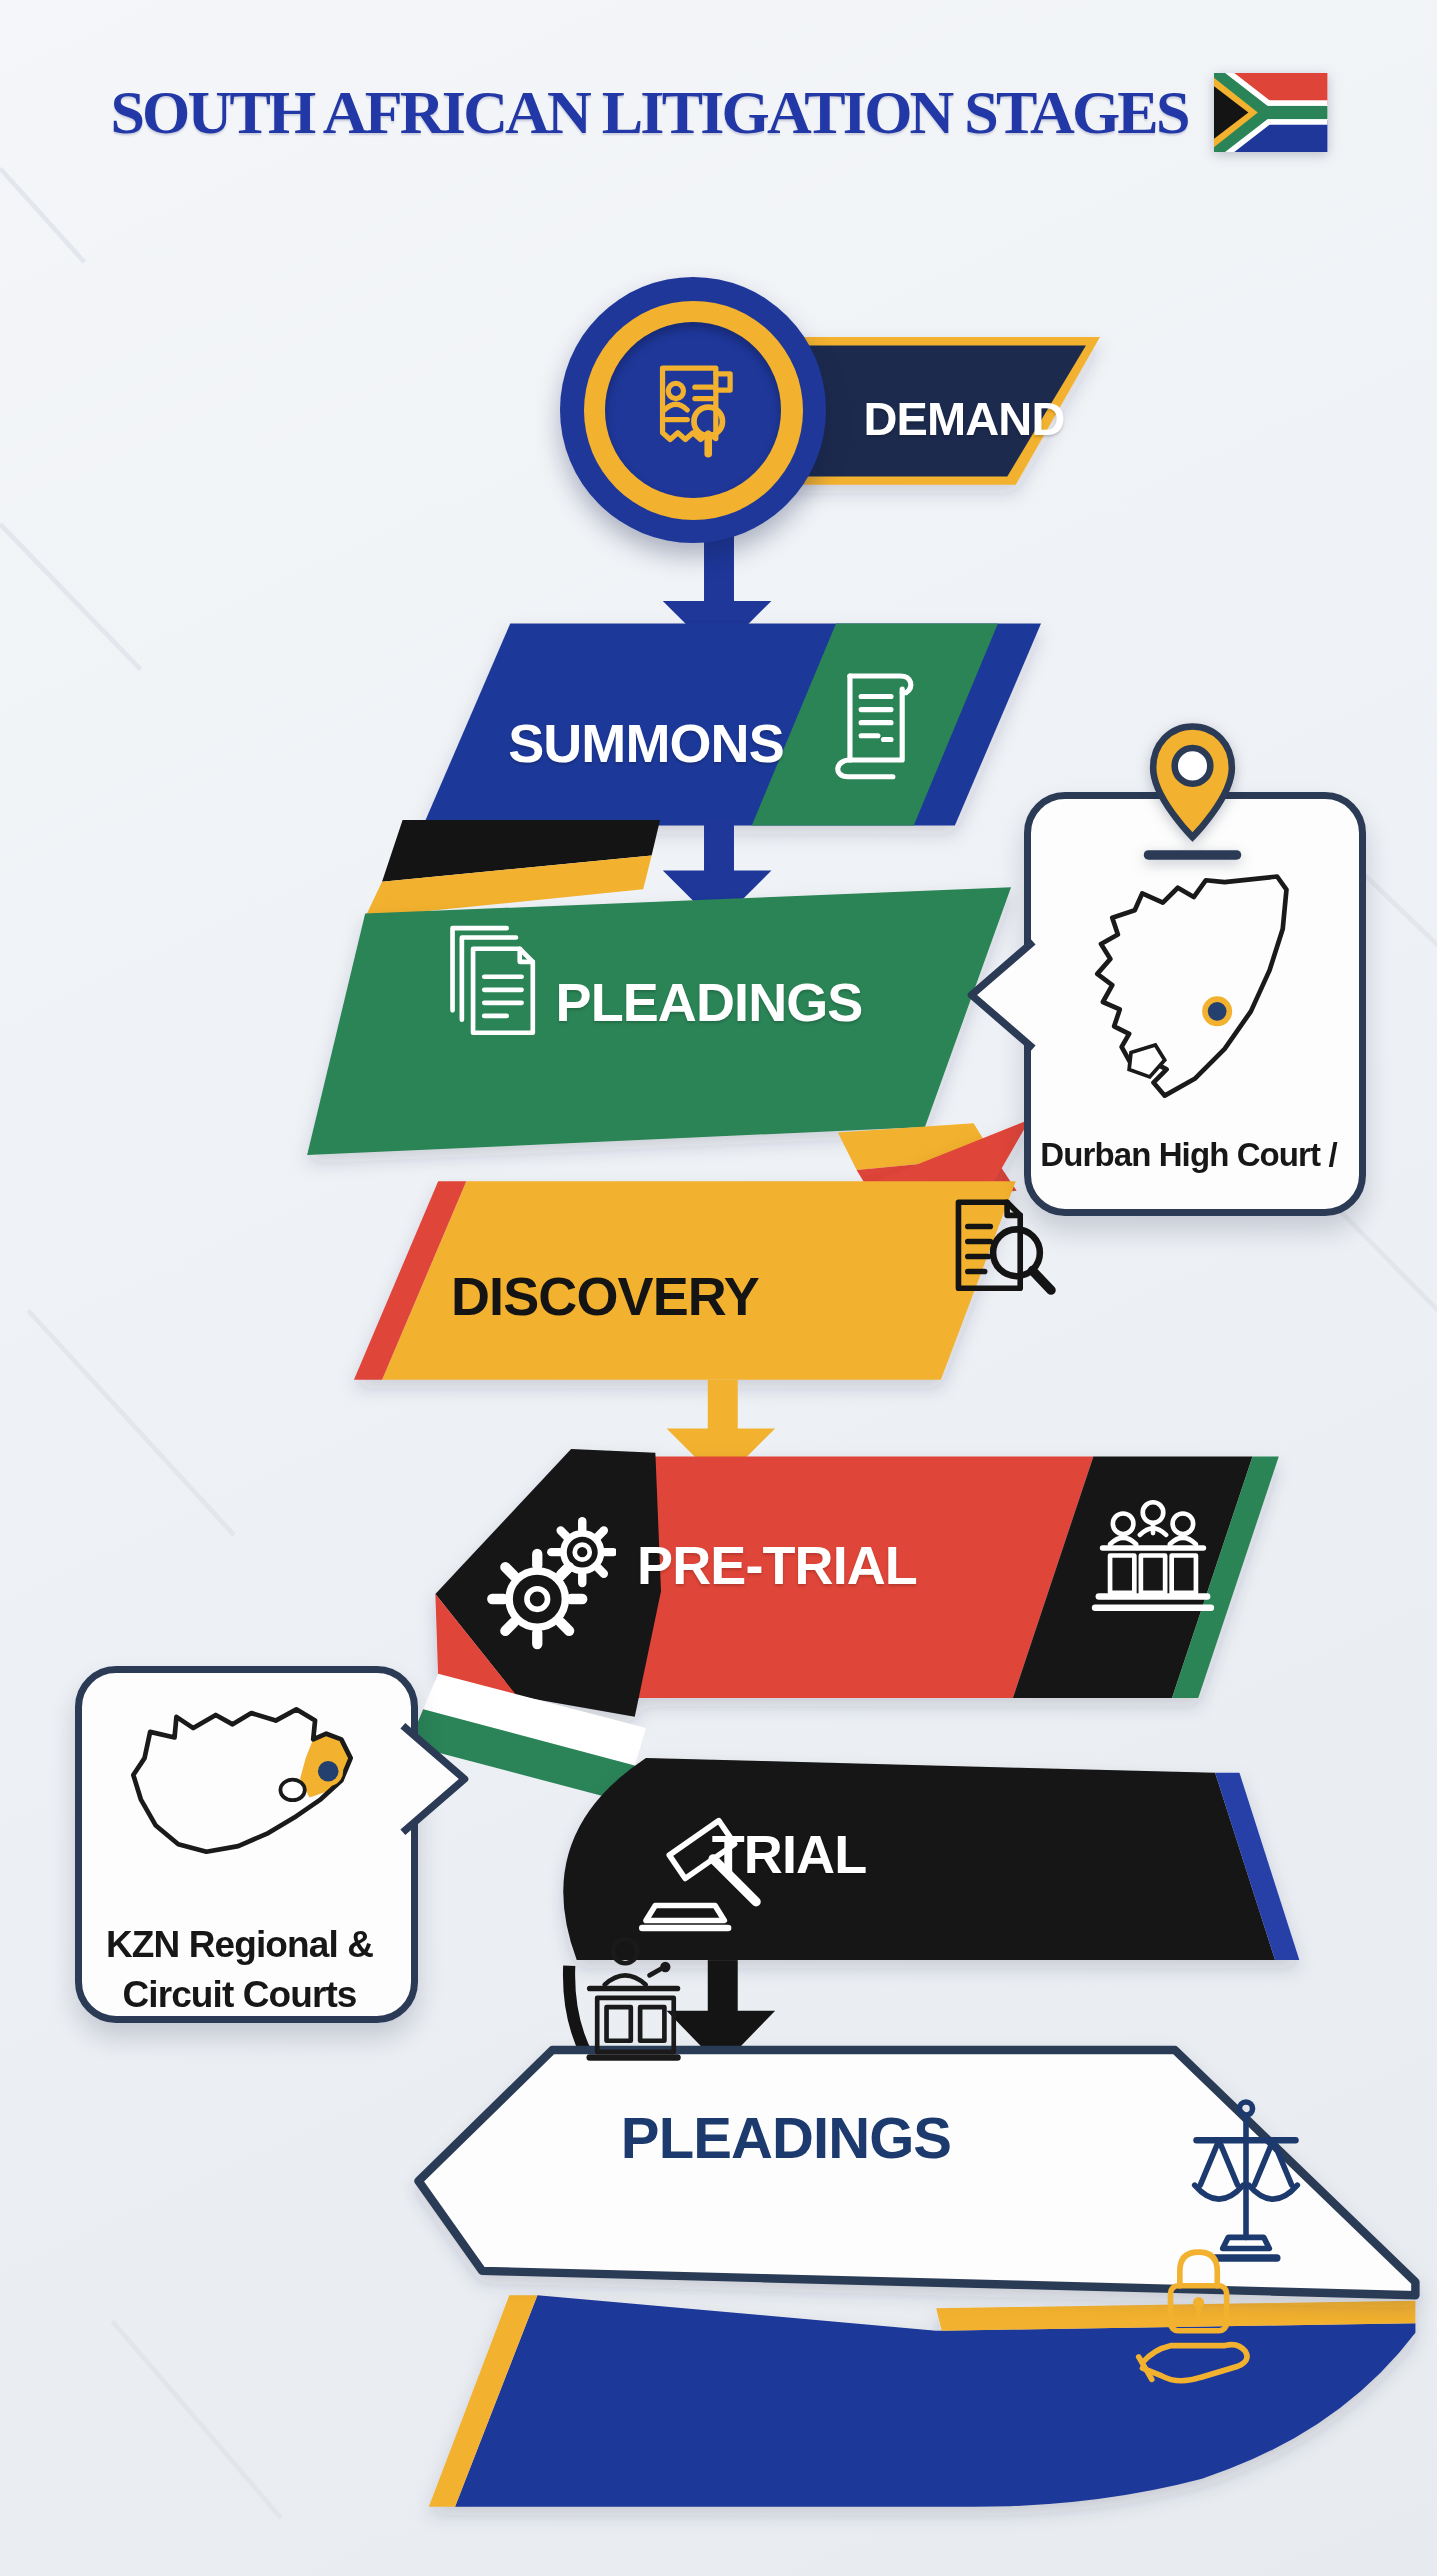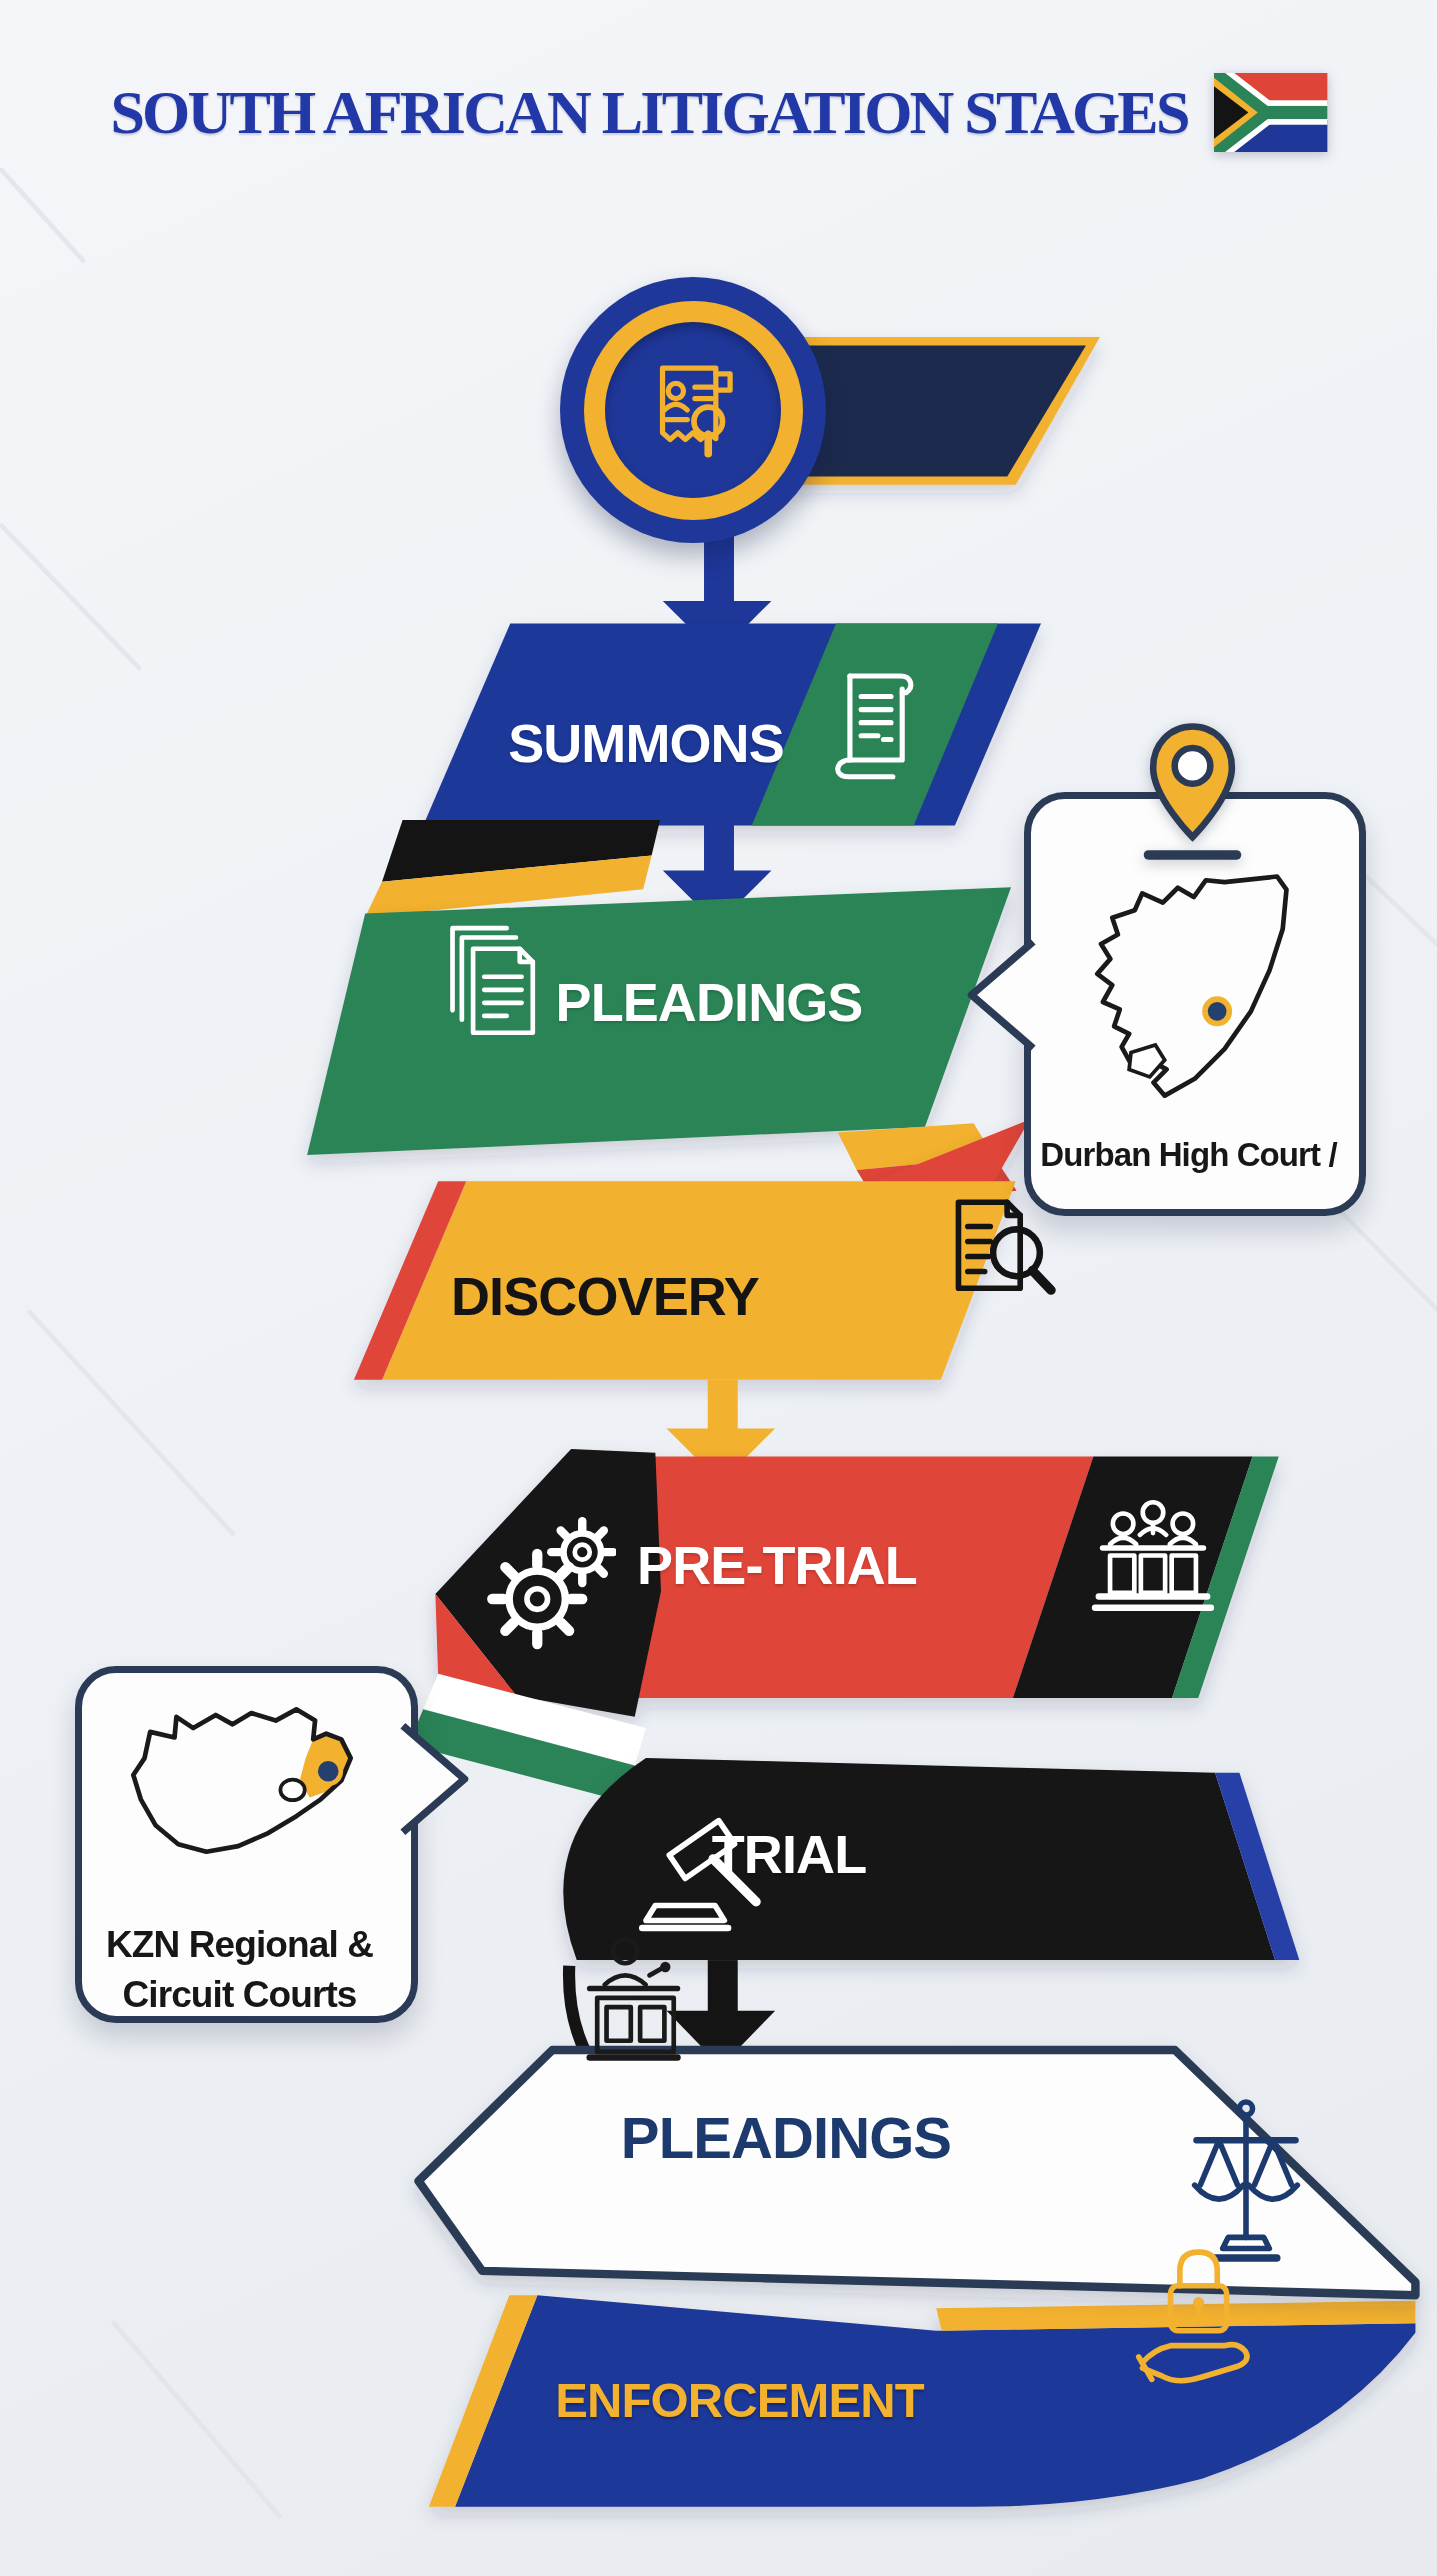--- a/index.html
+++ b/index.html
@@ -157,27 +157,27 @@
               <path d="M64,50 H82"></path>
               <path d="M34,72 H56"></path>
             <circle cx="78" cy="74" r="15" stroke-width="6"></circle>
             <path d="M78,89 V108" stroke-width="8"></path>
           </g>
         </svg>
       </div>
     </div>
   </div>
 
+  <div class="stage-label lbl-white" style="left:777px;top:395px;width:374px;font-size:47px;">DEMAND</div>
   <div class="stage-label lbl-white" style="left:459px;top:695px;width:374px;font-size:54px;margin-top:21px;">SUMMONS</div>
   <div class="stage-label lbl-white" style="left:522px;top:975px;width:374px;font-size:54px;">PLEADINGS</div>
   <div class="stage-label lbl-black" style="left:418px;top:1269px;width:374px;font-size:54px;">DISCOVERY</div>
   <div class="stage-label lbl-white" style="left:590px;top:1538px;width:374px;font-size:54px;">PRE-TRIAL</div>
   <div class="stage-label lbl-white" style="left:602px;top:1827px;width:374px;font-size:54px;">TRIAL</div>
   <div class="stage-label lbl-navy" style="left:599px;top:2109px;width:374px;font-size:58px;">PLEADINGS</div>
-  <div class="stage-label lbl-gold" style="left:524px;top:2376px;width:431px;font-size:49px;">ENFORCEMENT</div>
 
   <svg class="stage-icon" style="left:816px;top:648px;" width="108" height="140" viewBox="0 0 115 150">
     <g stroke="#ffffff" stroke-width="5.5" fill="none" stroke-linecap="round" stroke-linejoin="round">
       <path d="M36,30 H90 C102,30 105,42 96,48 H92"></path>
       <path d="M92,44 V120 H36 V30"></path>
       <path d="M36,120 C20,120 18,138 34,138 H82"></path>
       <path d="M48,52 H80"></path>
         <path d="M48,66 H80"></path>
         <path d="M48,80 H80"></path>
       <path d="M48,94 H66"></path>

